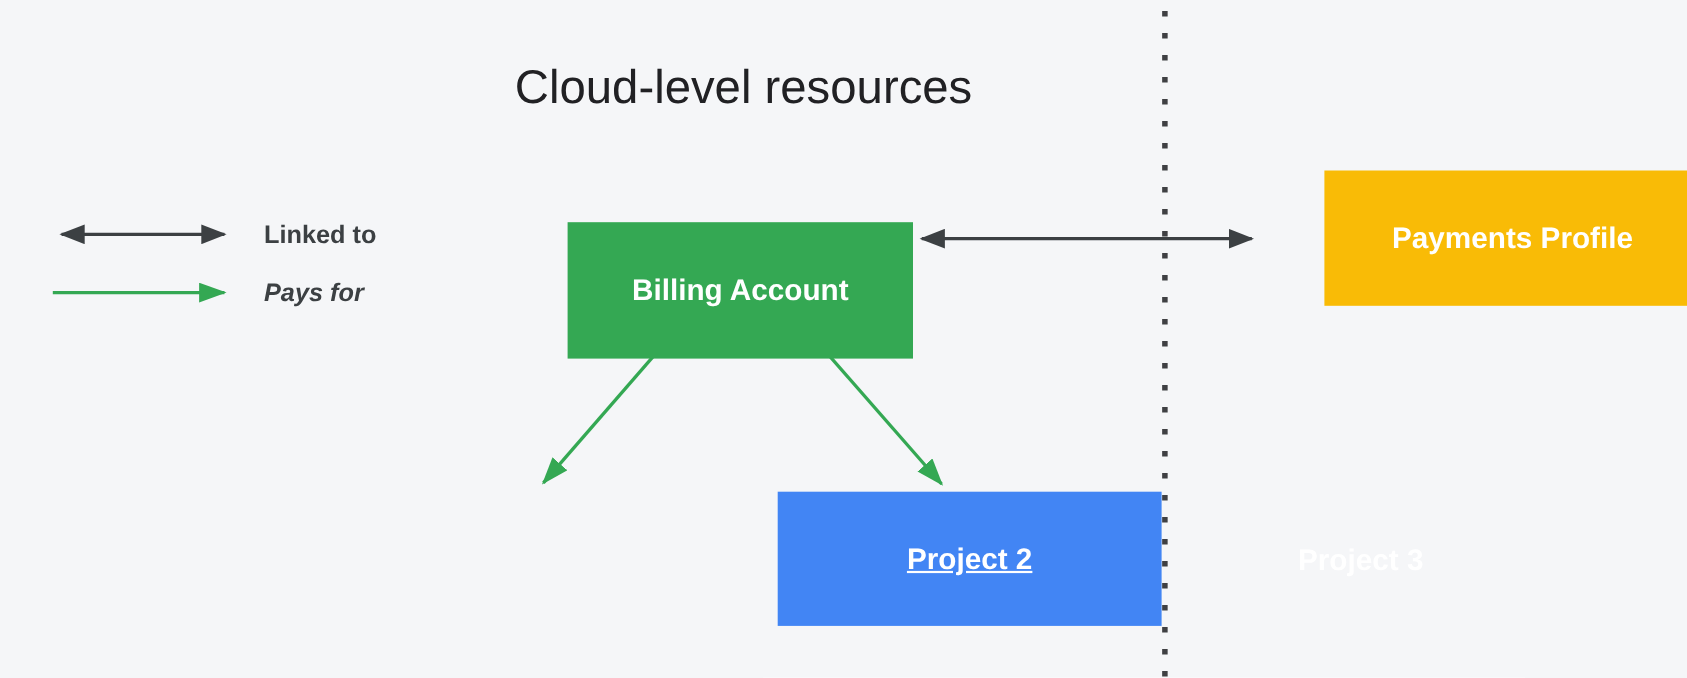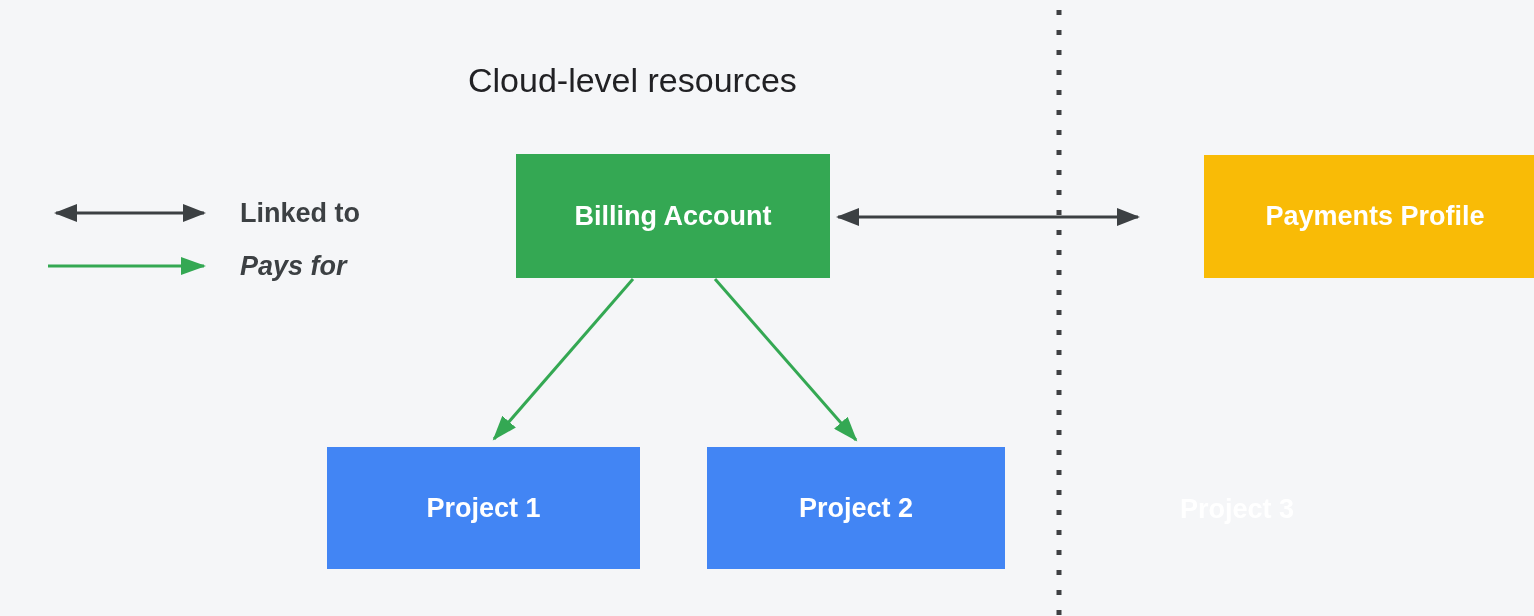--- a/index.html
+++ b/index.html
@@ -6,46 +6,46 @@
   .canvas{
     position:relative;
     width:1534px;height:616px;
     background:#F5F6F8;
     overflow:hidden;
     font-family:"Liberation Sans", sans-serif;
   }
   .arrow-layer{position:absolute;left:0;top:0;width:1534px;height:616px;}
   .section-title{
     position:absolute;
-    font-size:34px;
+    font-size:43px;
     font-weight:400;
     color:#212124;
     line-height:40px;
     white-space:nowrap;
     letter-spacing:0;
   }
   .node{
     position:absolute;
     display:flex;align-items:center;justify-content:center;
     color:#FFFFFF;
     font-size:27px;font-weight:700;
     white-space:nowrap;
   }
-  .node-green{background:#34A853;}
+  .node-green{background:#34A853;margin-top:48px;}
   .node-yellow{background:#F9BB06;}
   .node-blue{background:#4285F4;}
   .ghost-label{
     position:absolute;
     color:#FFFFFF;
     font-size:27px;font-weight:700;
     white-space:nowrap;
   }
   .legend-label{
     position:absolute;
-    font-size:27px;font-weight:700;
+    font-size:23px;font-weight:700;
     color:#3C4043;
     line-height:30px;
     white-space:nowrap;
   }
 </style>
 </head>
 <body>
 
 <div class="canvas">
 
@@ -78,23 +78,20 @@
   <div class="legend-label" style="left:240px;top:251px;font-style:italic;">Pays for</div>
 
   <div class="node node-green" style="left:516px;top:154px;width:314px;height:124px;">
     <span>Billing Account</span>
   </div>
 
   <div class="node node-yellow" style="left:1204px;top:155px;width:342px;height:123px;">
     <span>Payments Profile</span>
   </div>
 
-  <div class="node node-blue" style="left:327px;top:447px;width:313px;height:122px;">
-    <span>Project 1</span>
-  </div>
 
-  <div class="node node-blue" style="left:707px;top:447px;width:298px;height:122px;">
+  <div class="node node-blue" style="left:707px;top:447px;width:349px;height:122px;text-decoration:underline;">
     <span>Project 2</span>
   </div>
 
   <div class="ghost-label" style="left:1180px;top:494px;">Project 3</div>
 
 </div>
 
 </body></html>

